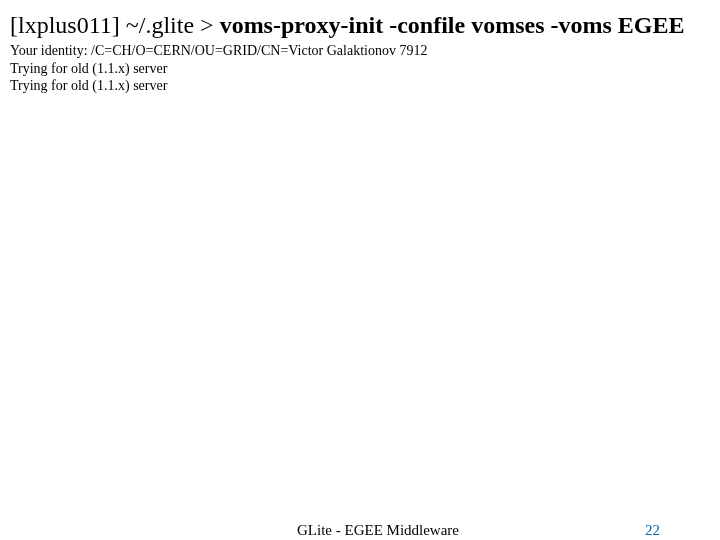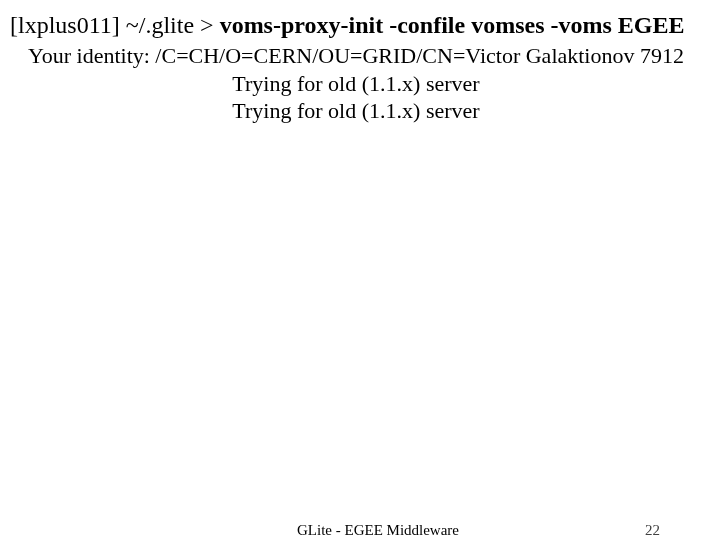--- a/index.html
+++ b/index.html
@@ -24,41 +24,40 @@
     line-height: 1.25;
     margin-bottom: 2px;
   }
   .prompt {
     font-weight: normal;
   }
   .cmd {
     font-weight: bold;
   }
   .body-line {
-    font-size: 22px;
+    font-size: 14px;
     line-height: 1.25;
-    text-align: center;
   }
   .footer {
     position: absolute;
     bottom: 18px;
     left: 0;
     width: 720px;
     font-size: 15px;
   }
   .footer-center {
     position: absolute;
     left: 18px;
     width: 720px;
     text-align: center;
   }
   .footer-right {
     position: absolute;
     right: 60px;
-    color: #404040;
+    color: #0369a1;
   }
 </style>
 </head>
 <body>
 
 <div class="slide">
 
   <div class="title-line">
     <span class="prompt">[lxplus011] ~/.glite &gt; </span><span class="cmd">voms-proxy-init -confile vomses -voms EGEE</span>
   </div>

